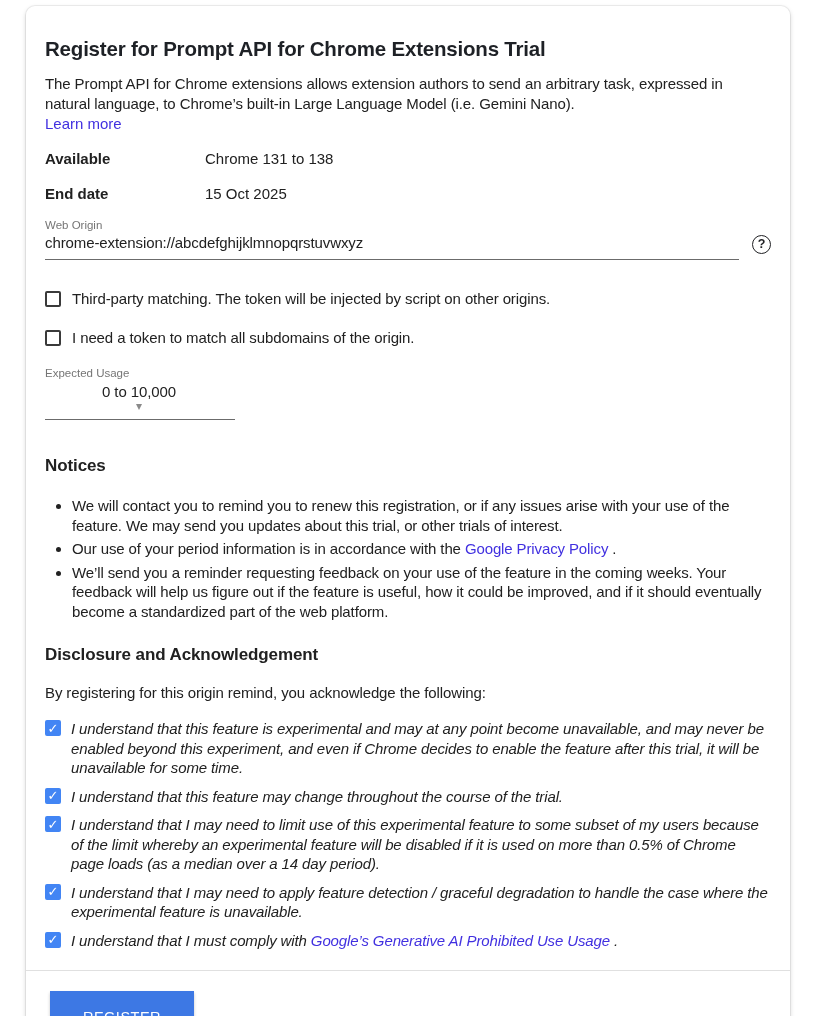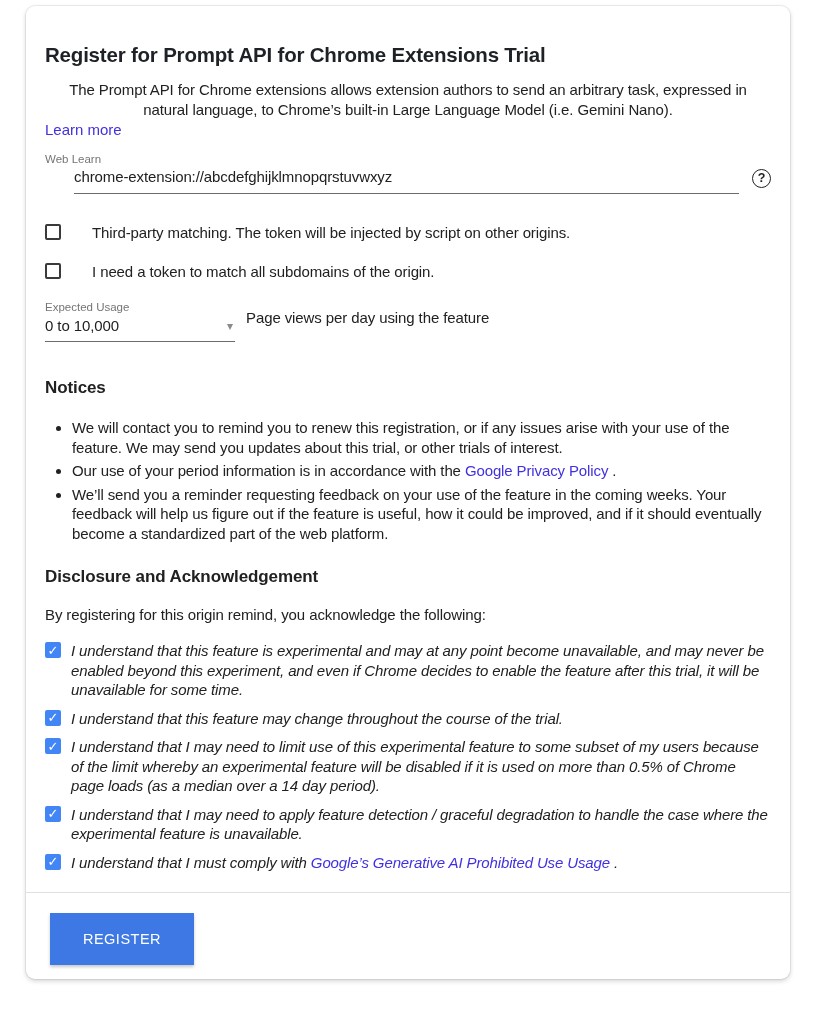--- a/index.html
+++ b/index.html
@@ -19,55 +19,55 @@
     color:var(--text);
     position:relative;
   }
   .card{
     position:absolute;left:26px;top:6px;width:764px;
     background:#fff;border-radius:9px;
     box-shadow:0 0 0 1px rgba(0,0,0,0.06),0 2px 5px rgba(0,0,0,0.18);
     overflow:hidden;
   }
   .card-body{padding:17px 19px 20px 19px;}
-  h1{font-size:20.5px;font-weight:bold;letter-spacing:-0.2px;color:#1e2126;margin-top:20px;}
-  .intro{margin-top:13px;font-size:15px;line-height:20px;letter-spacing:-0.1px;text-align:center;}
+  h1{font-size:20.5px;font-weight:bold;letter-spacing:-0.2px;color:#1e2126;margin-top:14px;}
+  .intro{margin-top:13px;font-size:15px;line-height:20px;letter-spacing:-0.1px;}
   .link{color:var(--link);text-decoration:none;cursor:pointer;text-align:center;}
   .learn-more{display:inline-block;font-size:15px;line-height:20px;}
   .meta{margin-top:15px;}
   .meta-row{display:flex;margin-bottom:15px;font-size:15px;line-height:20px;}
   .meta-label{font-weight:bold;width:160px;flex:none;}
   .field-label{display:block;font-size:11.5px;color:var(--muted);letter-spacing:0;}
   .origin-field{margin-top:13px;}
-  .origin-row{display:flex;align-items:center;margin-top:3px;margin-left:29px;}
+  .origin-row{display:flex;align-items:center;margin-top:3px;}
   .origin-input{
     flex:1;border:none;outline:none;border-bottom:1px solid var(--underline);
     font-family:inherit;font-size:15px;color:var(--text);
     padding:0 0 8px 0;letter-spacing:-0.1px;background:transparent;
   }
   .help-icon{
     flex:none;width:19px;height:19px;margin-left:13px;margin-top:-6px;
     border:1.8px solid #202124;border-radius:50%;
     display:flex;align-items:center;justify-content:center;
     font-size:12.5px;font-weight:bold;color:#202124;cursor:pointer;
   }
   .options{margin-top:29px;}
-  .option{display:flex;align-items:flex-start;margin-bottom:20px;cursor:pointer;gap:20px;}
+  .option{display:flex;align-items:center;margin-bottom:20px;cursor:pointer;}
   .cb{
     flex:none;width:16px;height:16px;border:2px solid #3a3a3a;border-radius:2px;
     margin-top:1px;cursor:pointer;display:flex;align-items:center;justify-content:center;
   }
   .cb.checked{border-color:var(--checkbox-blue);background:var(--checkbox-blue);}
   .check-glyph{color:#fff;font-size:13px;font-weight:bold;line-height:1;}
   .option-label{margin-left:11px;font-size:15px;line-height:19px;letter-spacing:-0.1px;}
   .usage-row{margin-top:8px;display:flex;align-items:center;}
   .select-field{width:190px;flex:none;cursor:pointer;}
   .select-control{
     display:flex;align-items:center;justify-content:space-between;
-    border-bottom:1px solid var(--underline);padding:4px 2px 7px 0;
+    border-bottom:1px solid var(--underline);padding:4px 2px 7px 0;flex-direction:column;
   }
   .select-value{font-size:15px;letter-spacing:-0.1px;}
   .select-arrow{color:#8a8a8a;font-size:12px;line-height:1;}
   .usage-hint{margin-left:11px;font-size:15px;padding-bottom:9px;letter-spacing:-0.1px;}
   h2{font-size:17px;font-weight:bold;letter-spacing:-0.1px;}
   .notices-heading{margin-top:36px;}
   .notices-list{margin:20px 0 0 0;padding-left:27px;}
   .notices-list li{font-size:15px;line-height:19.5px;letter-spacing:-0.12px;margin-bottom:4px;}
   .disclosure-heading{margin-top:24px;}
   .disclosure-intro{margin-top:18px;font-size:15px;line-height:20px;letter-spacing:-0.1px;}
@@ -87,23 +87,33 @@
 <body>
 
 <div class="card">
   <div class="card-body">
 
     <h1>Register for Prompt API for Chrome Extensions Trial</h1>
 
     <p class="intro">The Prompt API for Chrome extensions allows extension authors to send an arbitrary task, expressed in natural language, to Chrome’s built-in Large Language Model (i.e. Gemini Nano).</p>
     <a class="link learn-more">Learn more</a>
 
+    <div class="meta">
+      <div class="meta-row">
+        <span class="meta-label">Available</span>
+        <span class="meta-value">Chrome 131 to 138</span>
+      </div>
+      <div class="meta-row">
+        <span class="meta-label">End date</span>
+        <span class="meta-value">15 Oct 2025</span>
+      </div>
+    </div>
 
     <div class="origin-field">
-      <label class="field-label">Web Learn</label>
+      <label class="field-label">Web Origin</label>
       <div class="origin-row">
         <input class="origin-input" type="text" value="chrome-extension://abcdefghijklmnopqrstuvwxyz" style="">
         <span class="help-icon">
             <span>?</span>
           </span>
       </div>
     </div>
 
     <div class="options">
       <div class="option">
@@ -117,21 +127,20 @@
     </div>
 
     <div class="usage-row">
       <div class="select-field">
         <label class="field-label">Expected Usage</label>
         <div class="select-control">
           <span class="select-value">0 to 10,000</span>
           <span class="select-arrow">▾</span>
         </div>
       </div>
-      <span class="usage-hint">Page views per day using the feature</span>
     </div>
 
     <h2 class="notices-heading">Notices</h2>
     <ul class="notices-list">
       <li>
         <span>We will contact you to remind you to renew this registration, or if any issues arise with your use of the feature. We may send you updates about this trial, or other trials of interest.</span>
       </li>
       <li>
         <span>Our use of your period information is in accordance with the </span><a class="link">Google Privacy Policy</a><span> .</span>
       </li>

